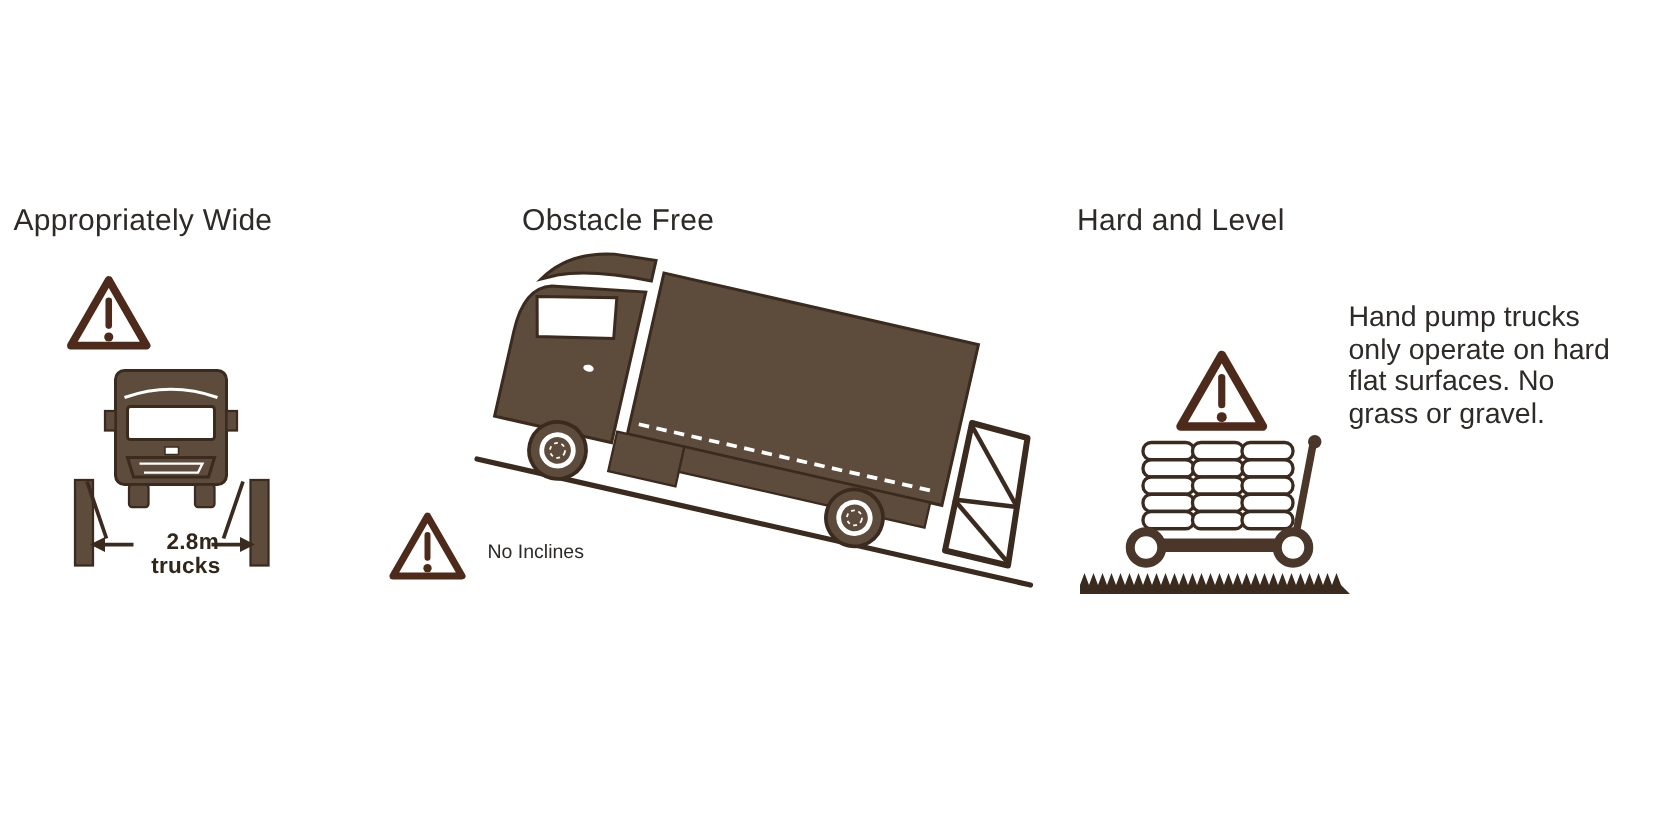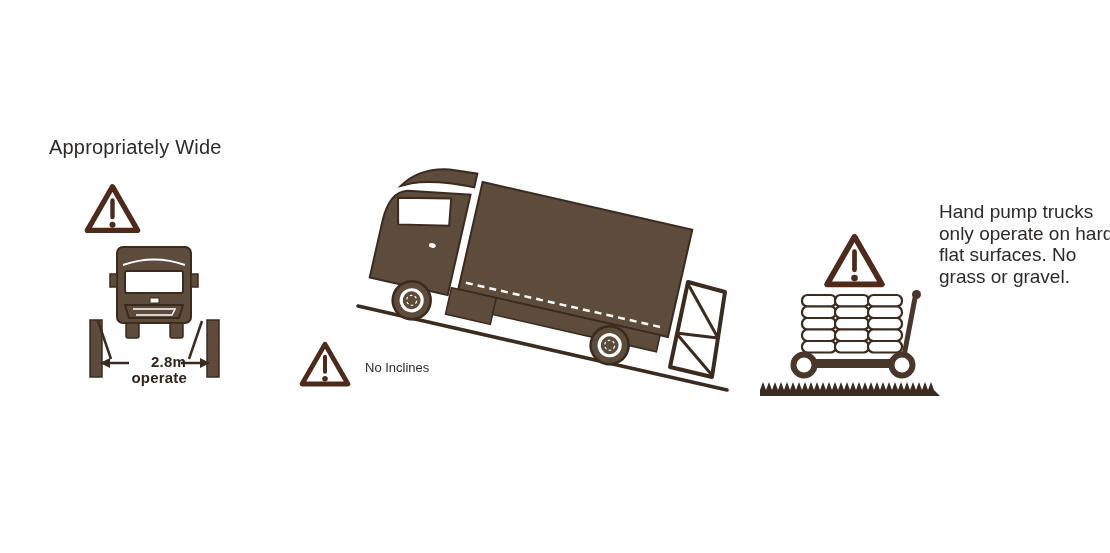--- a/index.html
+++ b/index.html
@@ -3,21 +3,21 @@
 <meta charset="utf-8">
 <style>
   html,body{margin:0;padding:0;}
   body{
     width:1110px;height:553px;
     background:#ffffff;
     font-family:"Liberation Sans", sans-serif;
     position:relative;overflow:hidden;
     color:var(--ink);
   }
-  .canvas{position:absolute;inset:0;margin-left:40px;}
+  .canvas{position:absolute;inset:0;}
   .abs{position:absolute;}
   .title{
     position:absolute;
     font-size:20px;line-height:23px;
     letter-spacing:0.2px;
     color:var(--ink);
     white-space:nowrap;
   }
   .caption{
     position:absolute;
@@ -82,22 +82,23 @@
       <rect x="106" y="29" width="7" height="13" class="f-brown s-dark" stroke-width="1.5"></rect>
       <rect x="65" y="53" width="9" height="5" class="f-white s-dark" stroke-width="1"></rect>
       <polygon points="40,60 98,60 94,73 44,73" class="f-brown s-dark" stroke-width="2"></polygon>
       <polyline points="48,64 90,64 87,70 51,70" class="f-none s-white" stroke-width="1.5"></polyline>
       <rect x="41" y="78" width="13" height="15" rx="2" class="f-brown s-dark" stroke-width="1.5"></rect>
       <rect x="85" y="78" width="13" height="15" rx="2" class="f-brown s-dark" stroke-width="1.5"></rect>
     </g>
   </svg>
 
   <div class="measure" style="left:86px;top:353px;width:60px">2.8m</div>
-  <div class="measure" style="left:77px;top:369px;width:70px">operate</div>
+  <div class="measure" style="left:77px;top:369px;width:70px">trucks</div>
 
+  <div class="title" style="left:348px;top:136px">Obstacle Free</div>
 
   <svg class="abs" style="left:300px;top:163px" width="400" height="258" viewBox="0 0 400 258">
 
     <line x1="18" y1="143" x2="387" y2="227" class="s-dark" stroke-width="3.5" stroke-linecap="round"></line>
 
     <g transform="translate(50,-2) rotate(12.8)">
 
       <path d="M16,22 Q30,0 60,-5 L88,-7 L88,7 Q48,8 26,17 Z" class="f-brown s-dark" stroke-width="2"></path>
 
       <path d="M6,118 L6,60 Q6,30 24,25 L86,15 L86,118 Z" class="f-brown s-dark" stroke-width="2"></path>
@@ -131,20 +132,21 @@
   </svg>
 
   <svg class="abs" style="left:259px;top:340px" width="52" height="49" viewBox="0 0 60 56">
     <polygon points="30,4.5 56.5,50.5 3.5,50.5" class="f-none s-warn" stroke-width="5.5" stroke-linejoin="round"></polygon>
     <line x1="30" y1="19" x2="30" y2="36.5" class="s-warn" stroke-width="4.6" stroke-linecap="round"></line>
     <circle cx="30" cy="44.5" r="3.2" class="f-warn"></circle>
   </svg>
 
   <div class="caption" style="left:325px;top:356px">No Inclines</div>
 
+  <div class="title" style="left:718px;top:136px">Hard and Level</div>
 
   <div class="note" style="left:899px;top:201px">
     <span>Hand pump trucks</span>
     <span>only operate on hard</span>
     <span>flat surfaces. No</span>
     <span>grass or gravel.</span>
   </div>
 
   <svg class="abs" style="left:783px;top:232px" width="63" height="58" viewBox="0 0 60 56">
     <polygon points="30,4.5 56.5,50.5 3.5,50.5" class="f-none s-warn" stroke-width="5.5" stroke-linejoin="round"></polygon>

